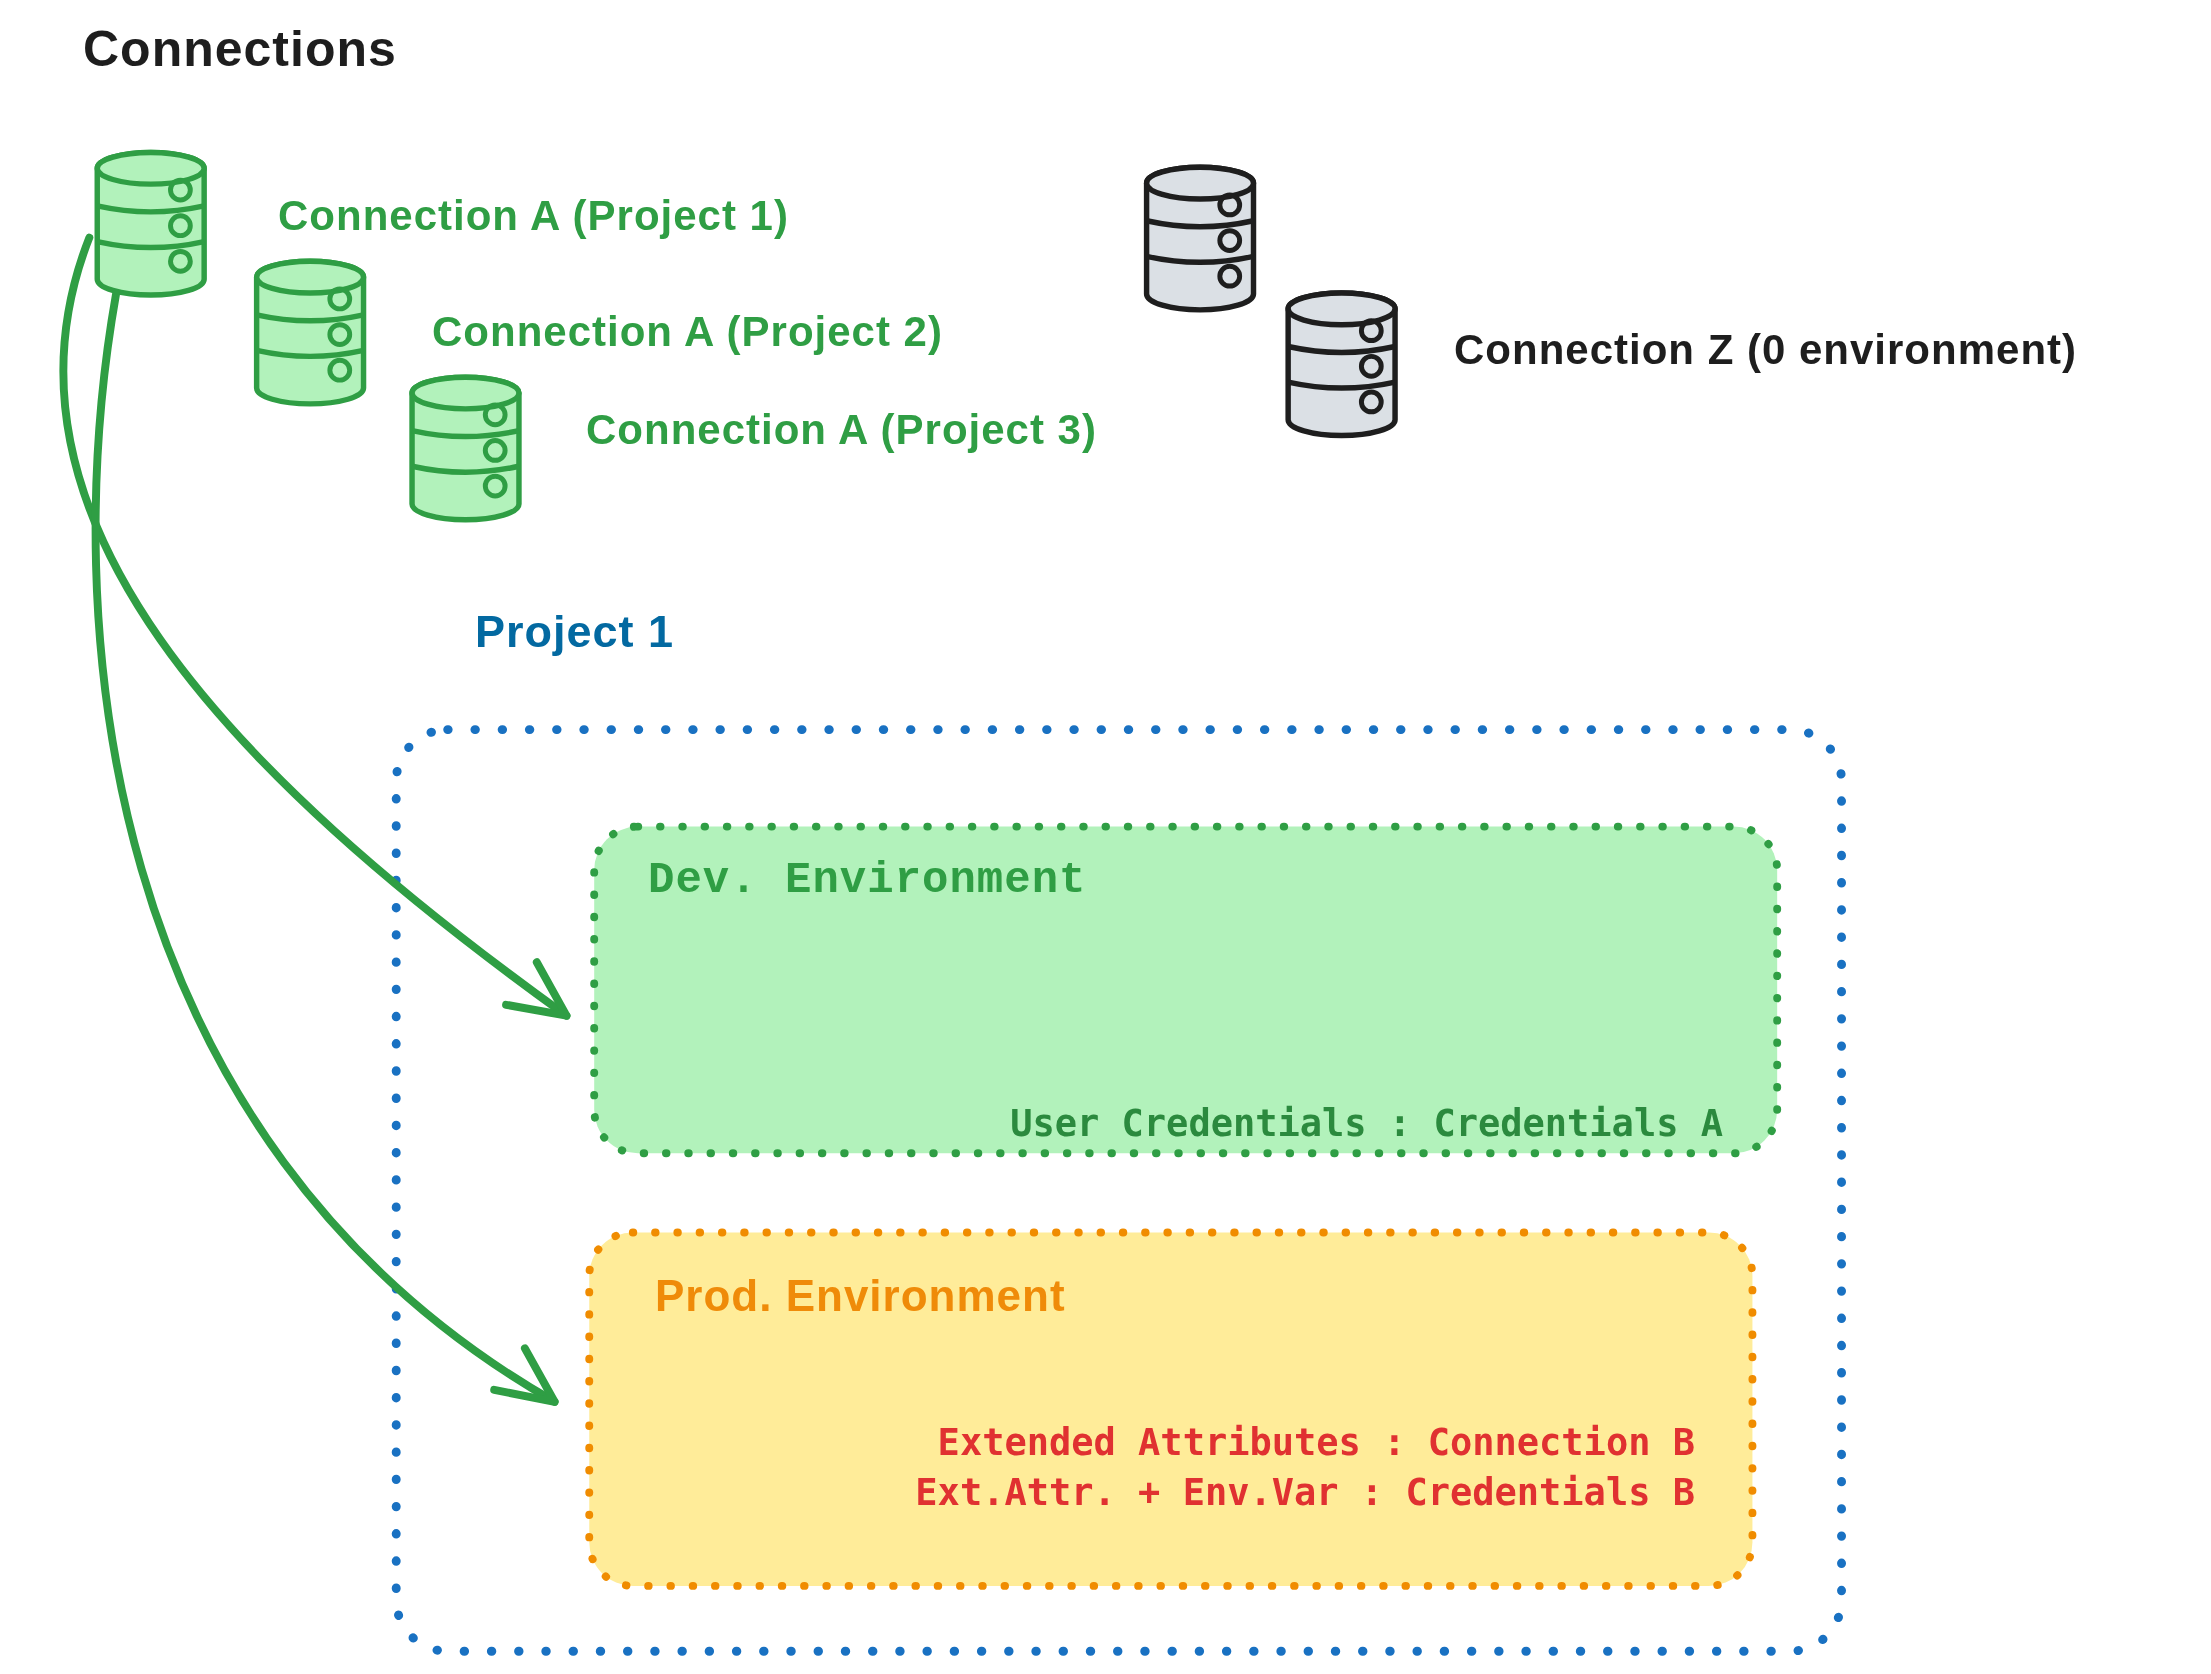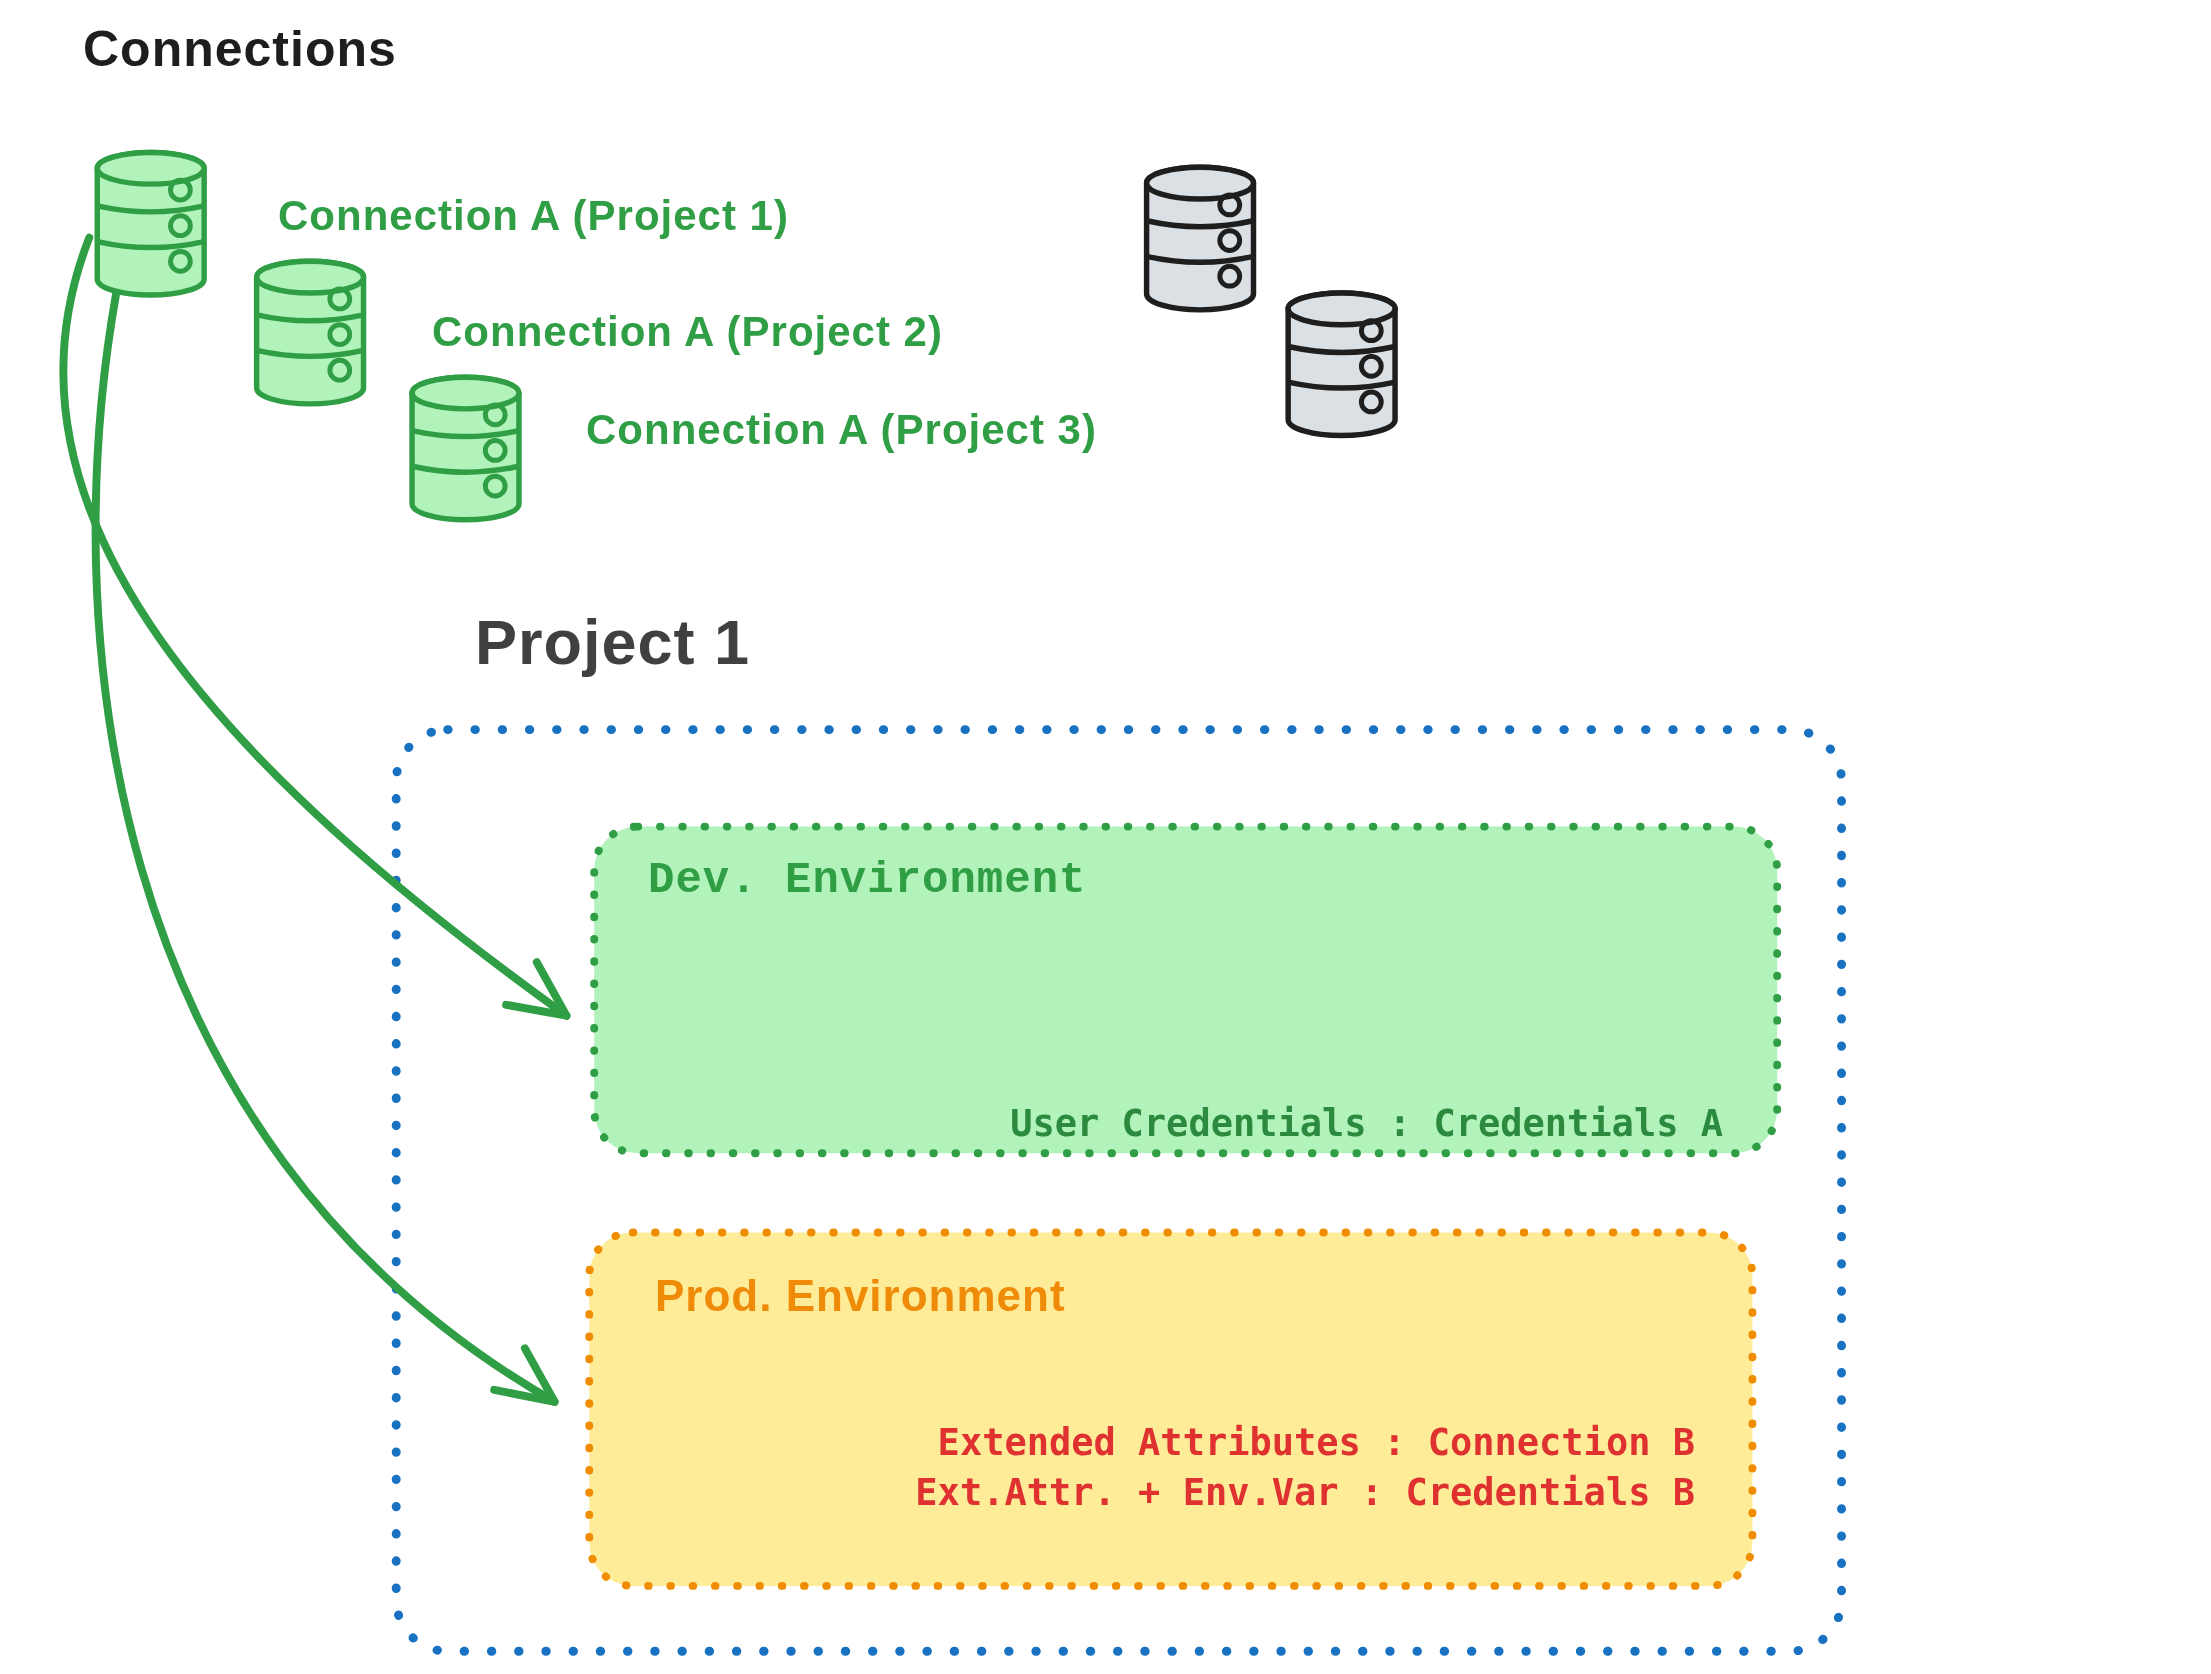--- a/index.html
+++ b/index.html
@@ -13,21 +13,21 @@
   .abs{position:absolute;white-space:nowrap;}
   .hand{font-weight:700;letter-spacing:1px;}
   .diagram-title{left:83px;top:20px;font-size:50px;color:#1e1e1e;text-align:center;}
   .conn-label{font-size:42px;color:#2f9e44;margin-left:40px;}
   .conn-label.gray{color:#1e1e1e;}
   .lbl-1{left:238px;top:192px;}
   .lbl-2{left:392px;top:308px;}
   .lbl-3{left:546px;top:406px;}
   .lbl-y{left:1275px;top:204px;}
   .lbl-z{left:1414px;top:326px;}
-  .project-title{left:475px;top:606px;font-size:63px;color:#404040;}
+  .project-title{left:475px;top:606px;font-size:45px;color:#0369a1;}
   .env-title{font-size:44px;}
   .dev-title{left:648px;top:855px;color:#2f9e44;font-family:Liberation Mono, monospace;}
   .prod-title{left:655px;top:1271px;color:#ef8b09;}
   .code{
     font-family:"DejaVu Sans Mono", monospace;
     font-weight:700;font-size:37px;line-height:50px;
     text-align:right;
   }
   .dev-code{right:489px;top:1081px;color:#2b8a3e;margin-top:18px;}
   .prod-code{right:517px;top:1418px;color:#e03131;}
@@ -102,20 +102,21 @@
       <path d="M 499 1404 L 560 1416 L 530 1362" fill="none" stroke="#2f9e44" stroke-width="8" stroke-linecap="round" stroke-linejoin="round"></path>
     </g>
   </svg>
 
   <div class="abs hand diagram-title">Connections</div>
 
   <div class="abs hand conn-label lbl-1">Connection A (Project 1)</div>
   <div class="abs hand conn-label lbl-2">Connection A (Project 2)</div>
   <div class="abs hand conn-label lbl-3">Connection A (Project 3)</div>
 
+  <div class="abs hand conn-label gray lbl-z">Connection Z (0 environment)</div>
 
   <div class="abs hand project-title">Project 1</div>
 
   <div class="abs hand env-title dev-title">Dev. Environment</div>
   <div class="abs code dev-code">User Credentials : Credentials A</div>
 
   <div class="abs hand env-title prod-title">Prod. Environment</div>
   <div class="abs code prod-code">
     <div>Extended Attributes : Connection B</div>
     <div>Ext.Attr. + Env.Var : Credentials B</div>

